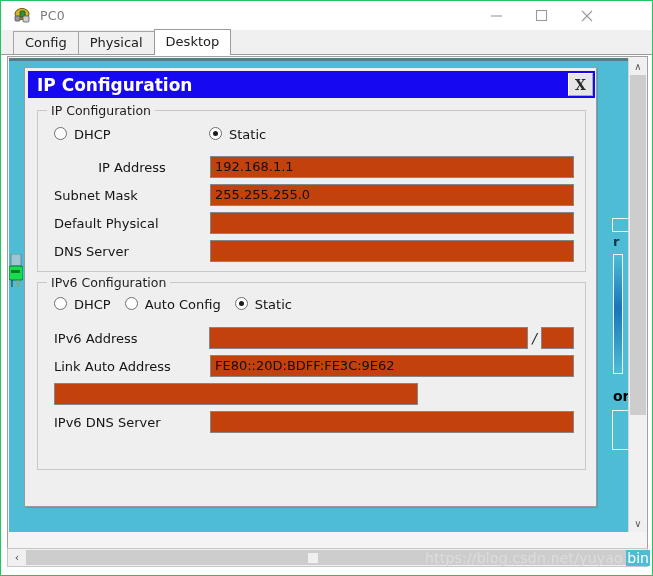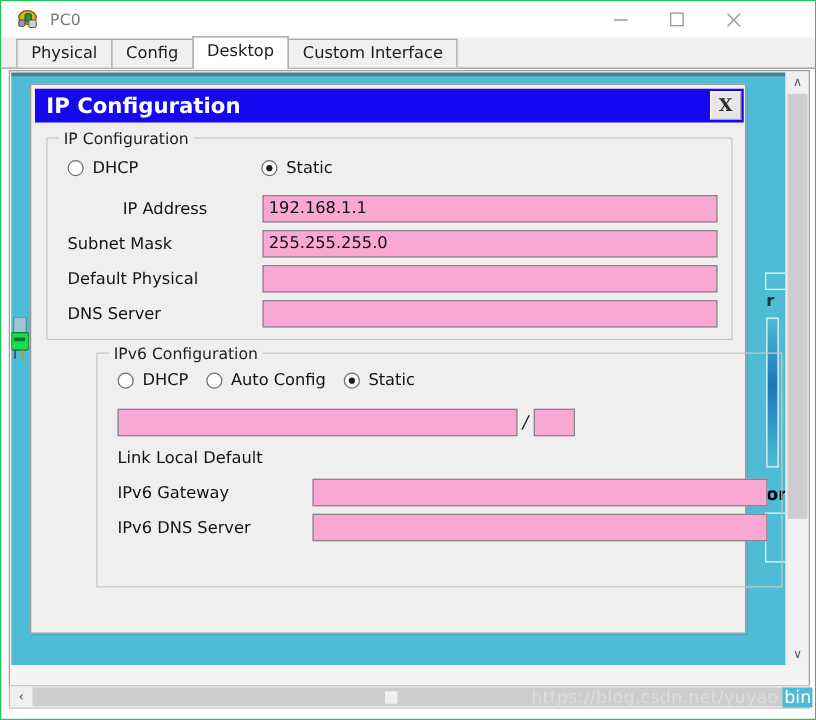--- a/index.html
+++ b/index.html
@@ -152,41 +152,41 @@
     position: absolute;
     border: 1px solid #c8c8c8;
   }
   .group > .legend {
     position: absolute; top: -8px; left: 9px;
     background: #efefef;
     padding: 0 4px;
     font-size: 12.5px; color: #1d1d1d;
   }
   #group-ipv4 { left: 12px; top: 42px; width: 549px; height: 162px; }
-  #group-ipv6 { left: 12px; top: 214px; width: 549px; height: 188px; margin-left: 40px; }
+  #group-ipv6 { left: 12px; top: 214px; width: 549px; height: 188px; }
 
   
   .radio-row { position: absolute; display: flex; align-items: center; }
-  .radio { display: flex; align-items: center; margin-right: 0; }
+  .radio { display: flex; margin-right: 0; }
   .rdot {
     width: 13px; height: 13px; border-radius: 50%;
     border: 1px solid #6f6f6f; background: #ffffff;
     position: relative; flex: none;
   }
   .rdot.on::after {
     content: ""; position: absolute; left: 3px; top: 3px;
     width: 5px; height: 5px; border-radius: 50%; background: #1c1c1c;
   }
   .rlabel { margin-left: 7px; font-size: 13px; color: #141414; white-space: nowrap; }
 
   
   .frow { position: absolute; display: flex; align-items: center; height: 22px; }
   .flabel { font-size: 13px; color: #141414; white-space: nowrap; }
   .finput {
-    background: #f9a8d4;
+    background: #c2410c;
     border: 1px solid #868686;
     height: 22px; line-height: 20px;
     padding: 0 4px;
     font-size: 13px; color: #101010;
     font-family: "DejaVu Sans", "Liberation Sans", sans-serif;
     overflow: hidden; white-space: nowrap;
   }
   .slash { font-size: 14px; color: #1f1f1f; margin: 0 4px; font-style: italic; }
 
   
@@ -276,24 +276,23 @@
     </div>
     <div class="wbtn" id="btn-close">
       <svg width="14" height="14" viewBox="0 0 14 14">
         <line x1="2" y1="2" x2="12" y2="12" stroke="#9a9a9a" stroke-width="1.1"></line>
         <line x1="12" y1="2" x2="2" y2="12" stroke="#9a9a9a" stroke-width="1.1"></line>
       </svg>
     </div>
   </div>
 
   <div id="tabstrip">
+    <div class="tab">Config</div>
     <div class="tab">Physical</div>
-    <div class="tab">Config</div>
     <div class="tab active">Desktop</div>
-    <div class="tab">Custom Interface</div>
   </div>
 
   <div id="desktop-wrap">
 
     <div id="teal">
       <div id="teal-top-shadow"></div>
 
       <div class="bg-frag" id="frag-left-icon">
         <svg width="14" height="34" viewBox="0 0 14 34">
           <rect x="2" y="0" width="10" height="12" fill="#9ec6d2" stroke="#5d7f89" stroke-width=".8"></rect>
@@ -361,30 +360,31 @@
               <span class="rdot"></span>
               <span class="rlabel">Auto Config</span>
             </label>
             <label class="radio">
               <span class="rdot on"></span>
               <span class="rlabel">Static</span>
             </label>
           </div>
 
           <div class="frow" style="left:16px; top:44px; width:520px;">
+            <span class="flabel" style="width:156px;">IPv6 Address</span>
             <span class="finput" style="width:320px;"></span>
             <span class="slash">/</span>
             <span class="finput" style="width:33px;"></span>
           </div>
 
           <div class="frow" style="left:16px; top:72px; width:520px;">
-            <span class="flabel" style="width:156px;">Link Local Default</span>
+            <span class="flabel" style="width:156px;">Link Auto Address</span>
+            <span class="finput" style="width:364px;">FE80::20D:BDFF:FE3C:9E62</span>
           </div>
           <div class="frow" style="left:16px; top:100px; width:520px;">
-            <span class="flabel" style="width:156px;">IPv6 Gateway</span>
             <span class="finput" style="width:364px;"></span>
           </div>
           <div class="frow" style="left:16px; top:128px; width:520px;">
             <span class="flabel" style="width:156px;">IPv6 DNS Server</span>
             <span class="finput" style="width:364px;"></span>
           </div>
         </div>
 
       </div>
     </div>

